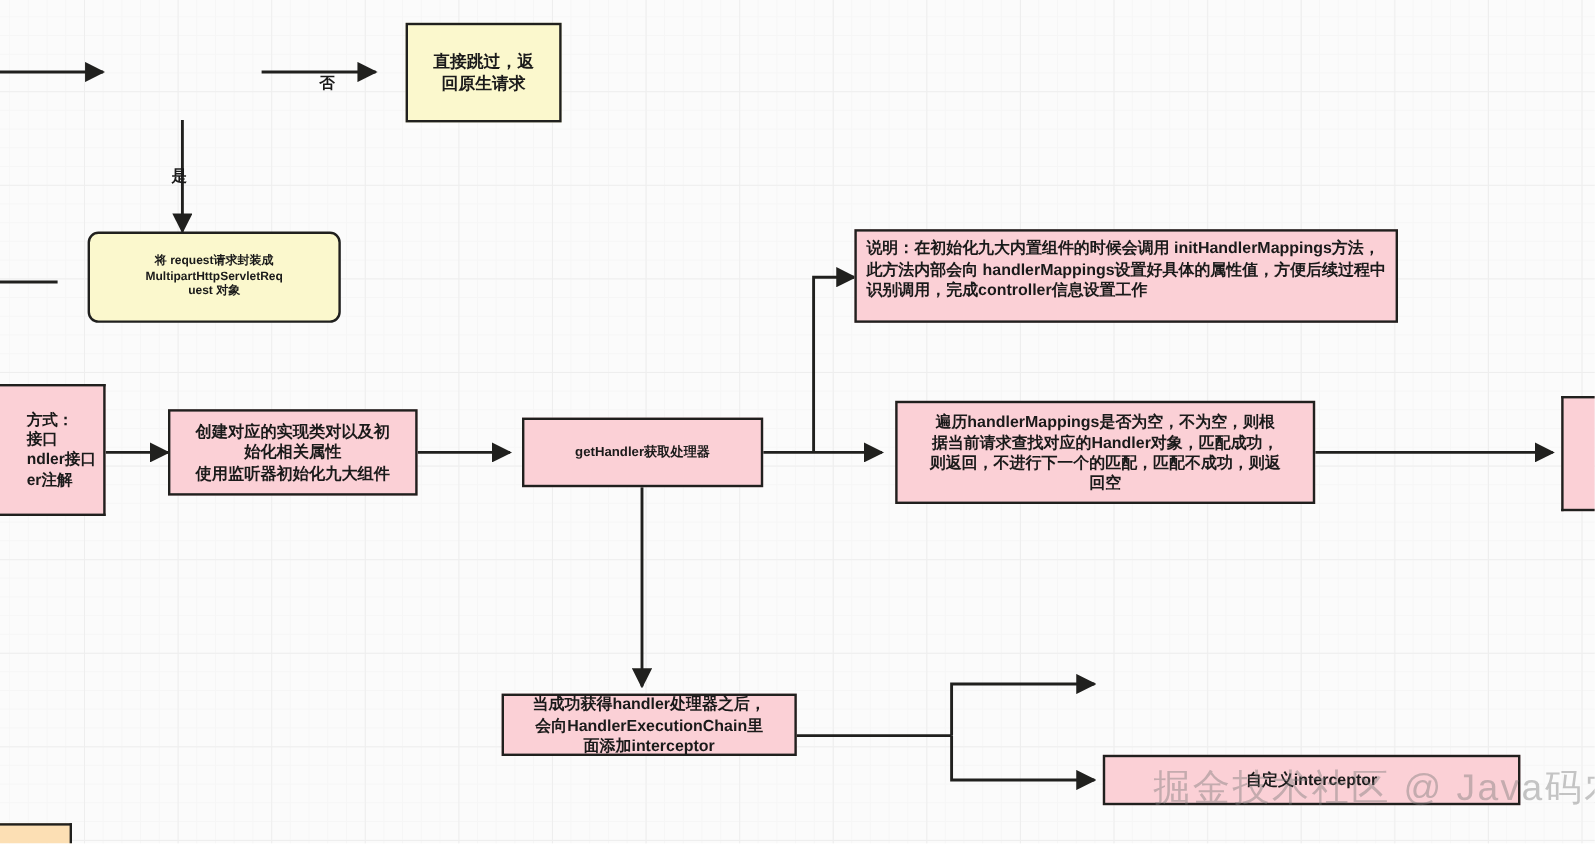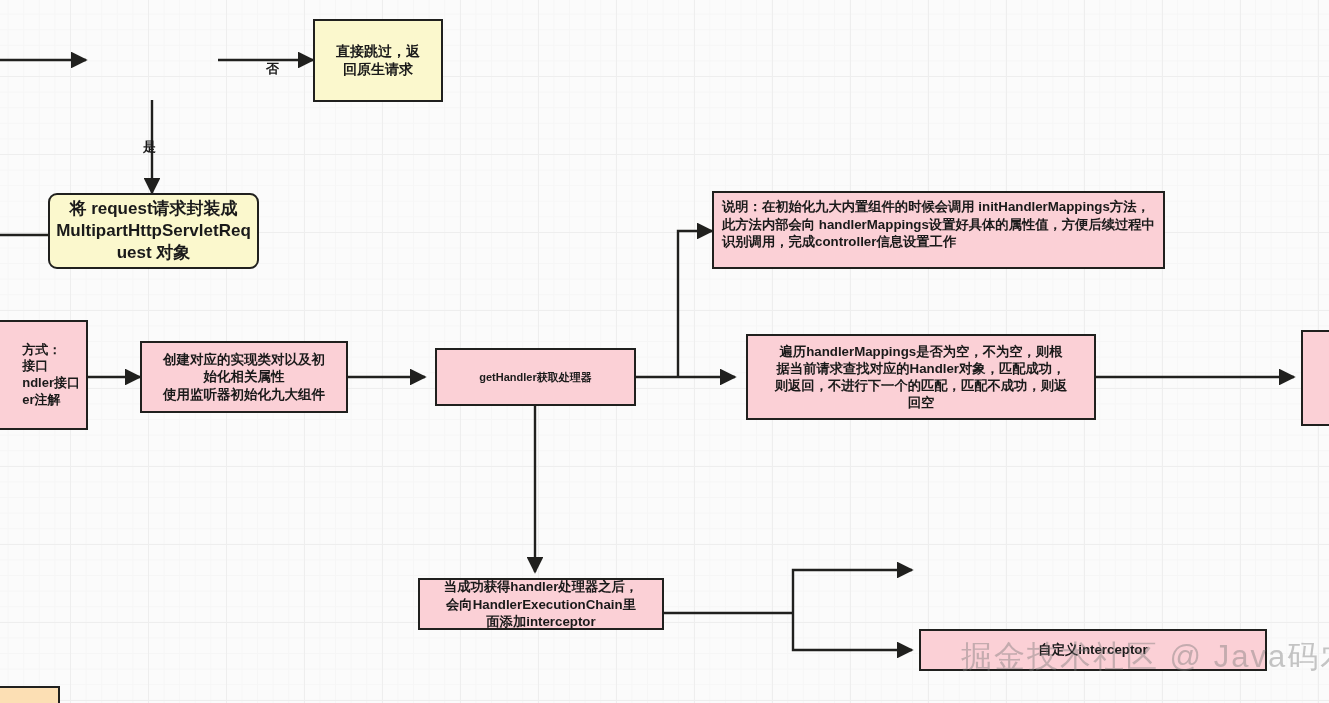--- a/index.html
+++ b/index.html
@@ -37,20 +37,21 @@
     text-align: center;
     font-weight: bold;
     color: #1a1a1a;
     border: 2px solid #20201e;
     line-height: 1.28;
     white-space: pre-line;
     z-index: 3;
   }
   .n-yellow {
     background: #fbf8cd;
+    margin-left: 25px;
   }
   .n-yellow.rounded {
     border-radius: 9px;
   }
   .n-pink {
     background: #fbd0d6;
   }
   .n-orange {
     background: #fcdfb4;
   }
@@ -133,21 +134,21 @@
       <path d="M 658 613 L 793 613"></path>
       <path d="M 793 613 L 793 570 L 912 570" marker-end="url(#arrow)"></path>
       <path d="M 793 613 L 793 650 L 912 650" marker-end="url(#arrow)"></path>
     </g>
   </svg>
 
 
   <div class="node n-yellow" style="left:313px; top:19px; width:130px; height:83px; font-size:14px;">直接跳过，返
 回原生请求</div>
 
-  <div class="node n-yellow rounded" style="left:48px; top:193px; width:211px; height:76px; font-size:17px; padding:0 4px;">将 request请求封装成
+  <div class="node n-yellow rounded" style="left:48px; top:193px; width:211px; height:76px; font-size:10px; padding:0 4px;">将 request请求封装成
 MultipartHttpServletReq
 uest 对象</div>
 
   <div class="node n-pink" style="left:-44px; top:320px; width:132px; height:110px; font-size:13px;
               align-items:center; justify-content:flex-end; text-align:left;
               padding-right:6px; border-left:none;">方式：
 接口
 ndler接口
 er注解</div>
 

